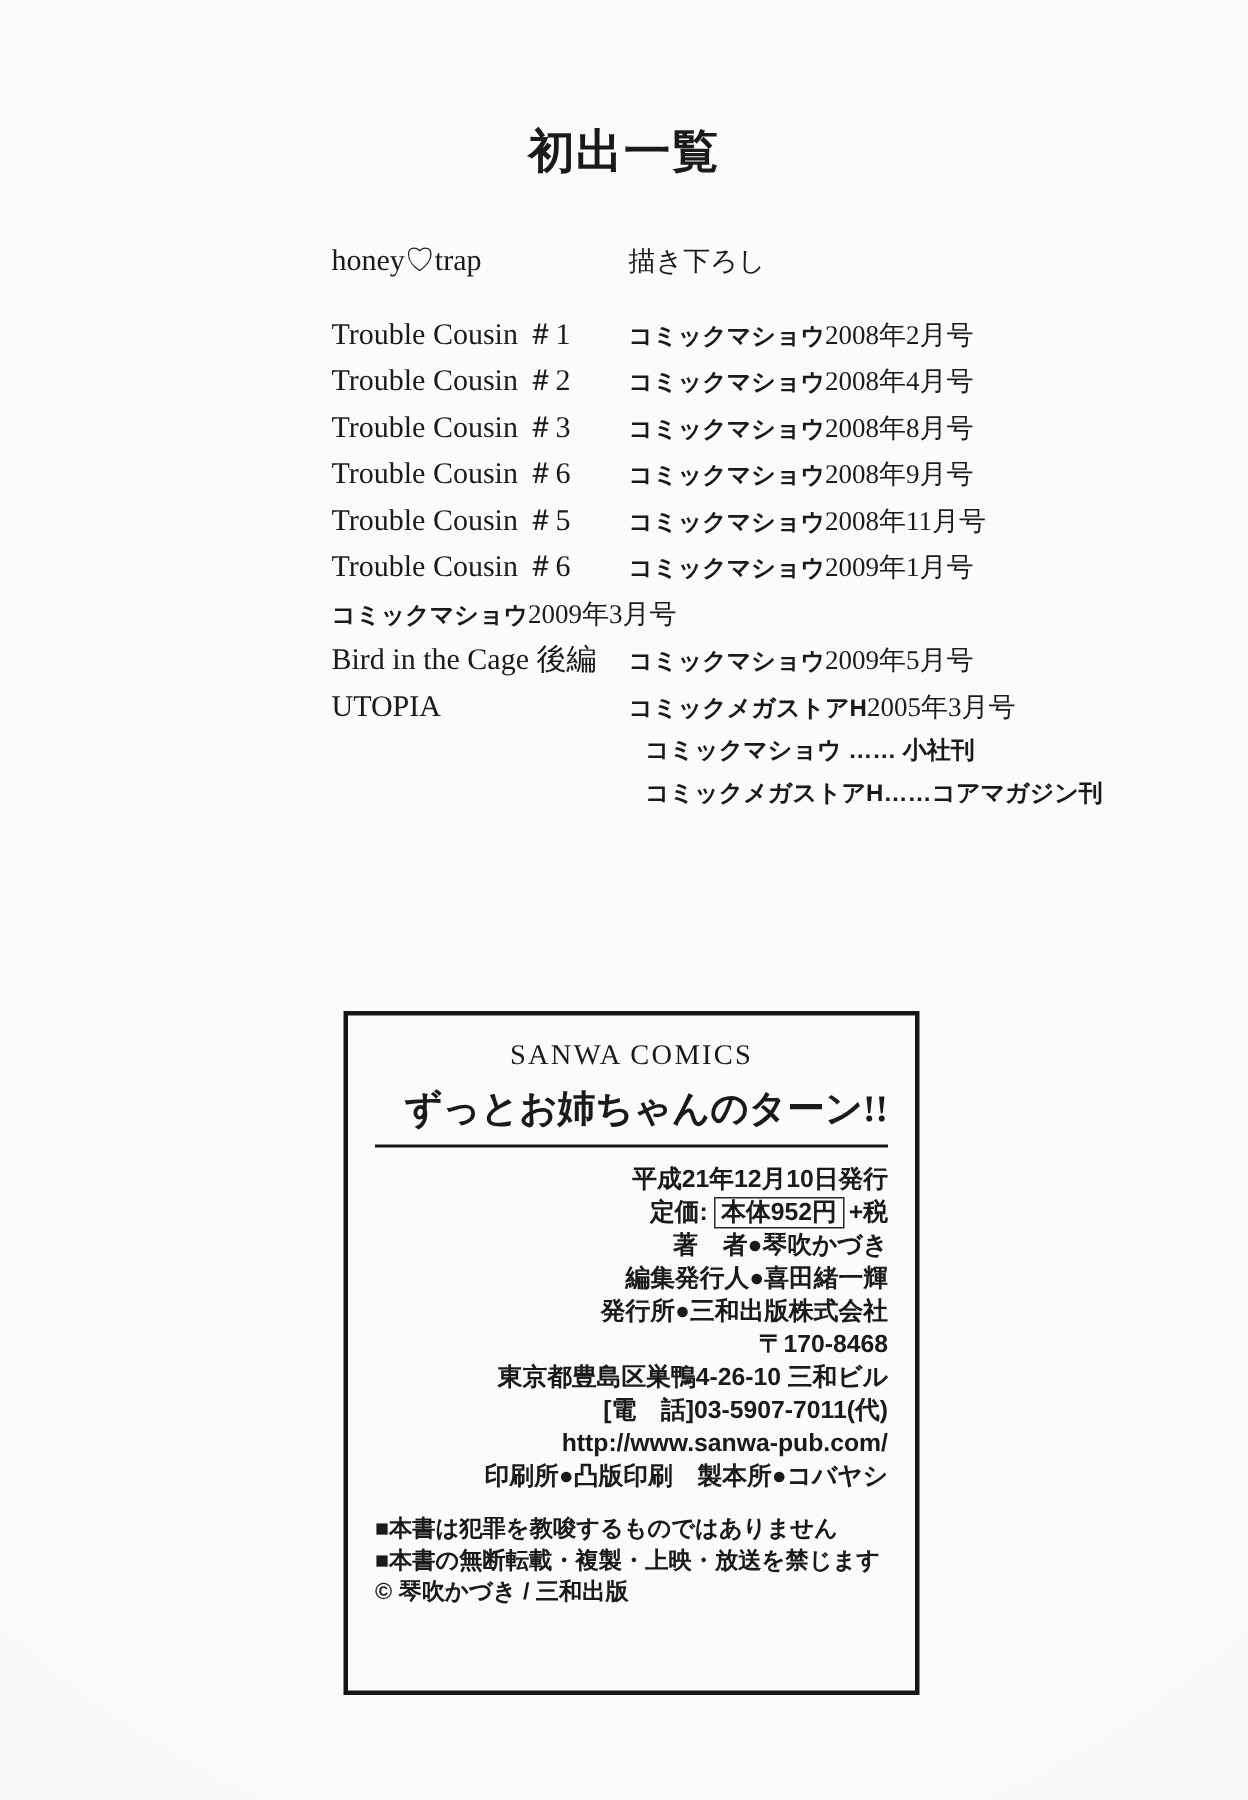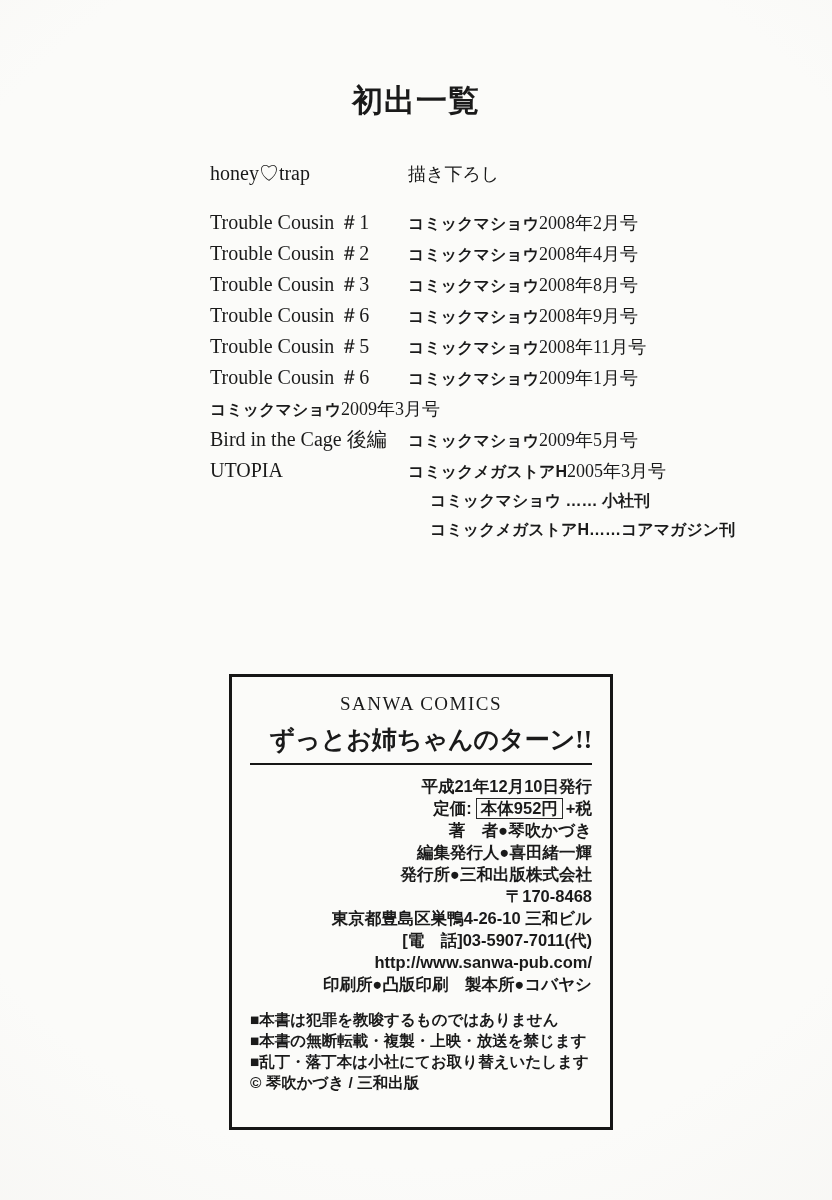--- a/index.html
+++ b/index.html
@@ -13,21 +13,21 @@
     font-family:"Liberation Sans", sans-serif;
   }
   
   .heading{
     position:absolute;top:80px;left:0;width:100%;
     text-align:center;
     font-family:"Liberation Serif", serif;
     font-size:31px;font-weight:700;letter-spacing:1px;
   }
   
-  .credits{position:absolute;left:210px;top:160px;}
+  .credits{position:absolute;left:221px;top:160px;}
   .credit-row{display:flex;align-items:baseline;height:31px;white-space:nowrap;}
   .credit-title{
     width:198px;flex:0 0 198px;
     font-family:"Liberation Serif", serif;
     font-size:20px;
   }
   .credit-mag{
     min-width:124px;
     font-family:"Liberation Sans", sans-serif;
     font-weight:600;font-size:16px;
@@ -175,19 +175,18 @@
       <div class="indent">〒170-8468</div>
       <div class="indent">東京都豊島区巣鴨4-26-10 三和ビル</div>
       <div class="indent">[電　話]03-5907-7011(代)</div>
       <div class="indent">http://www.sanwa-pub.com/</div>
       <div>印刷所●凸版印刷　製本所●コバヤシ</div>
     </div>
 
     <div class="notices">
         <div>■本書は犯罪を教唆するものではありません</div>
         <div>■本書の無断転載・複製・上映・放送を禁じます</div>
-        <div>■乱丁・落丁本は小社にてお取り替えいたします</div>
       </div>
 
     <div class="copyright">© 琴吹かづき / 三和出版</div>
   </div>
 
 </div>
 
 </body></html>

